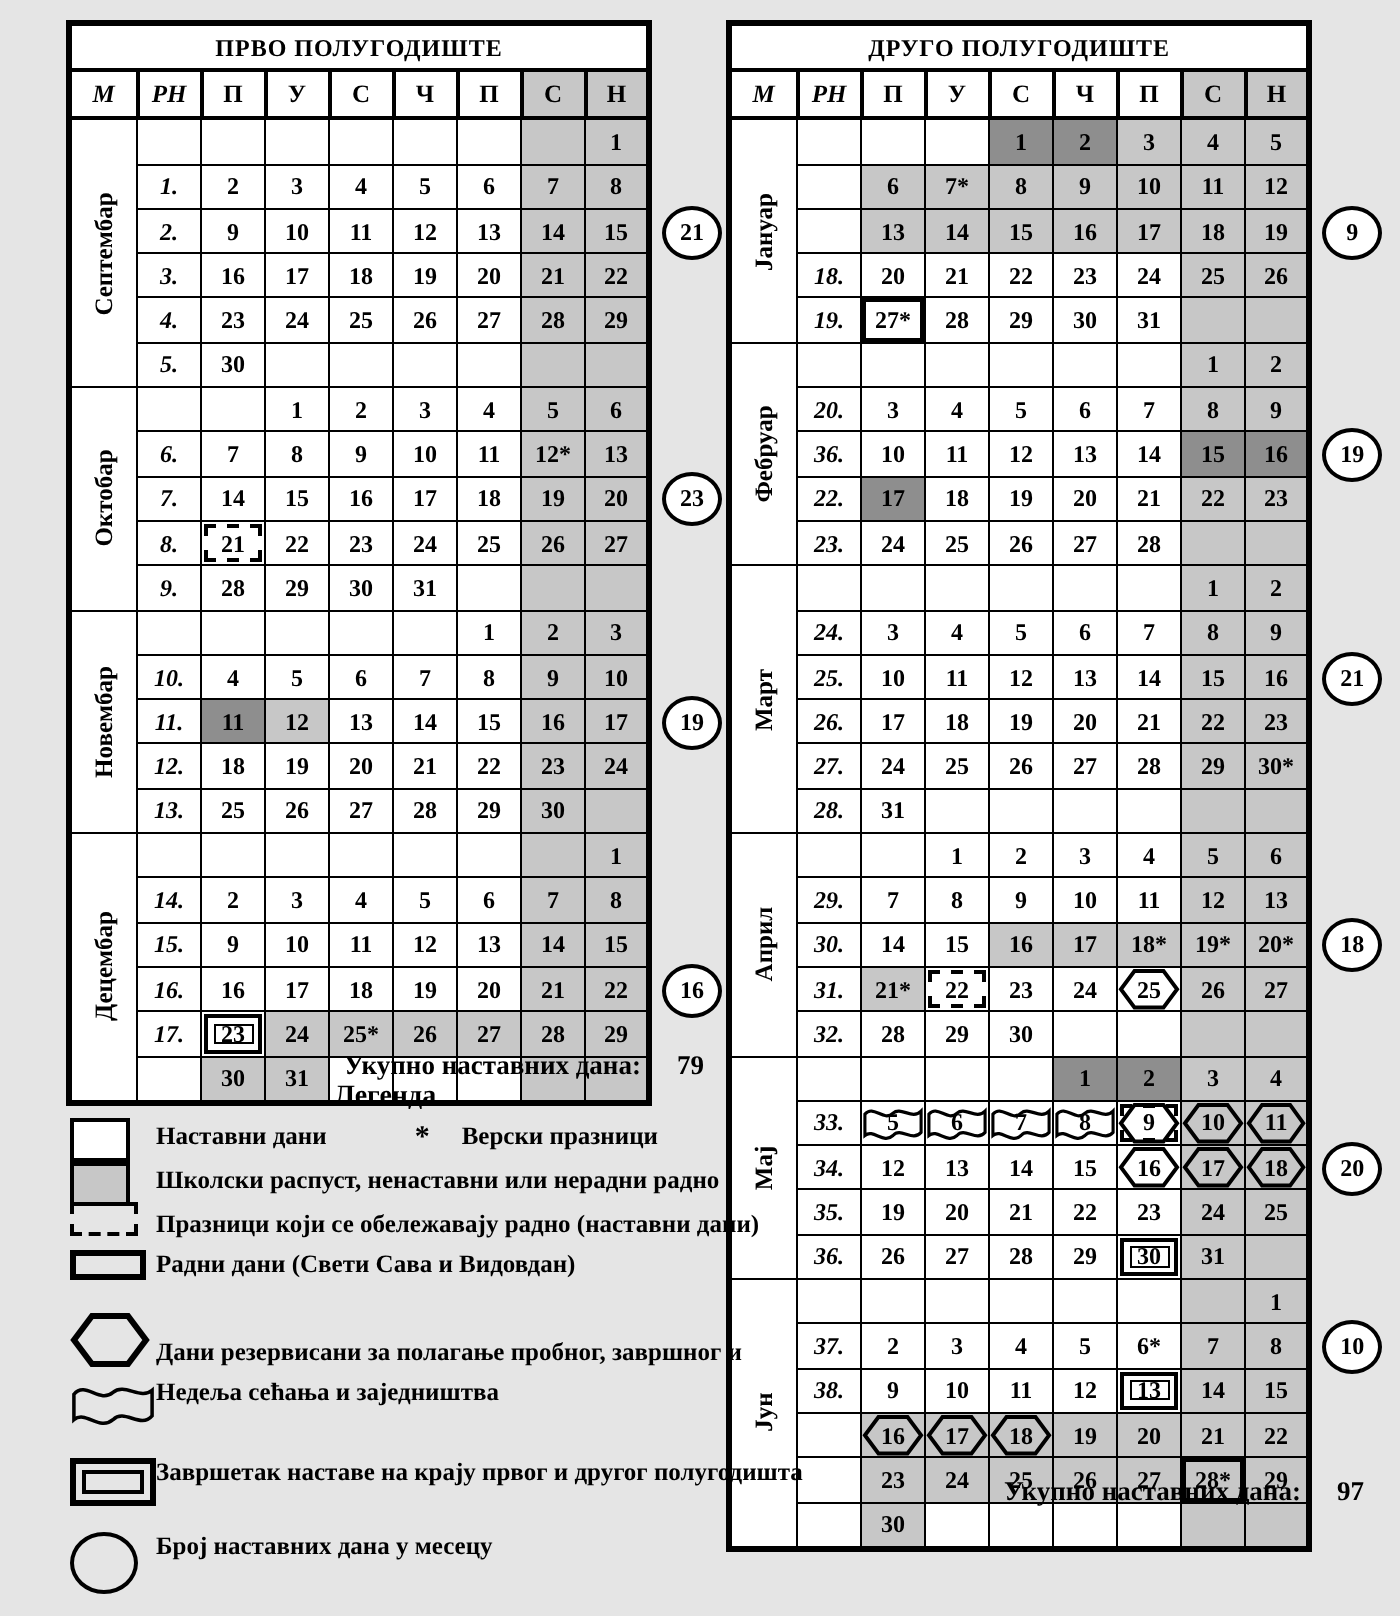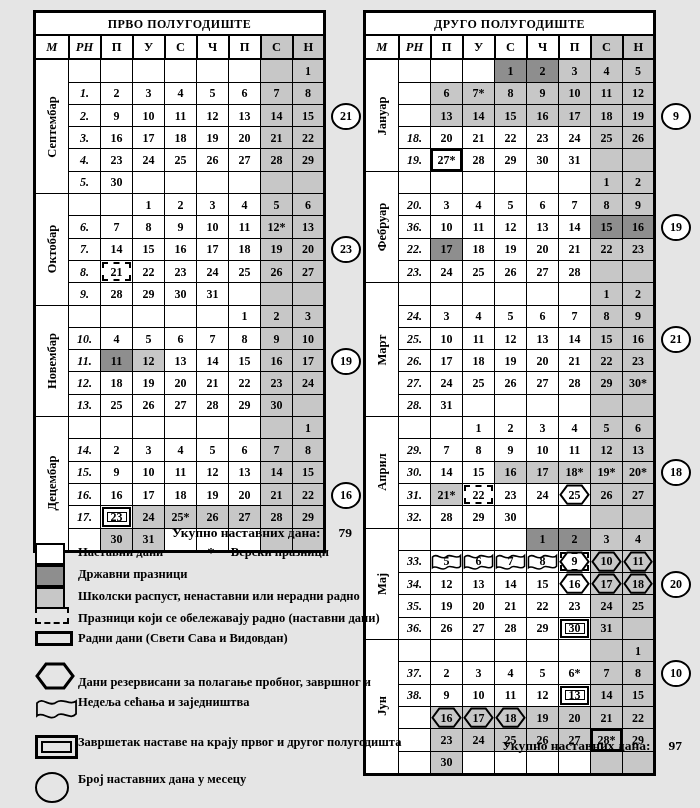--- a/index.html
+++ b/index.html
@@ -726,36 +726,31 @@
   <div class="total" style="left:172px;top:525px;">
     <span>Укупно наставних дана:</span>
     <span class="tval">79</span>
   </div>
   <div class="total" style="left:502px;top:738px;">
     <span>Укупно наставних дана:</span>
     <span class="tval">97</span>
   </div>
 
   <div class="legend">
+    <div class="legend-title">Легенда</div>
 
     <div class="lrow r-stack" style="margin-top:4px;">
       <div class="sw-col">
           <div class="sw sw-box"></div>
         </div>
       <span class="ltext">Наставни дани</span>
       <span class="star-sym">*</span>
       <span class="ltext star-lab">Верски празници</span>
     </div>
 
-    <div class="lrow r-stack">
-      <div class="sw-col">
-          <div class="sw sw-box sw-dark"></div>
-        </div>
-      <span class="ltext">Државни празници</span>
-    </div>
 
     <div class="lrow r-stack">
       <div class="sw-col">
           <div class="sw sw-box sw-light"></div>
         </div>
       <span class="ltext">Школски распуст, ненаставни или нерадни радно</span>
     </div>
 
     <div class="lrow" style="height:20px;font-family:Liberation Serif, serif;">
       <div class="sw-col">

